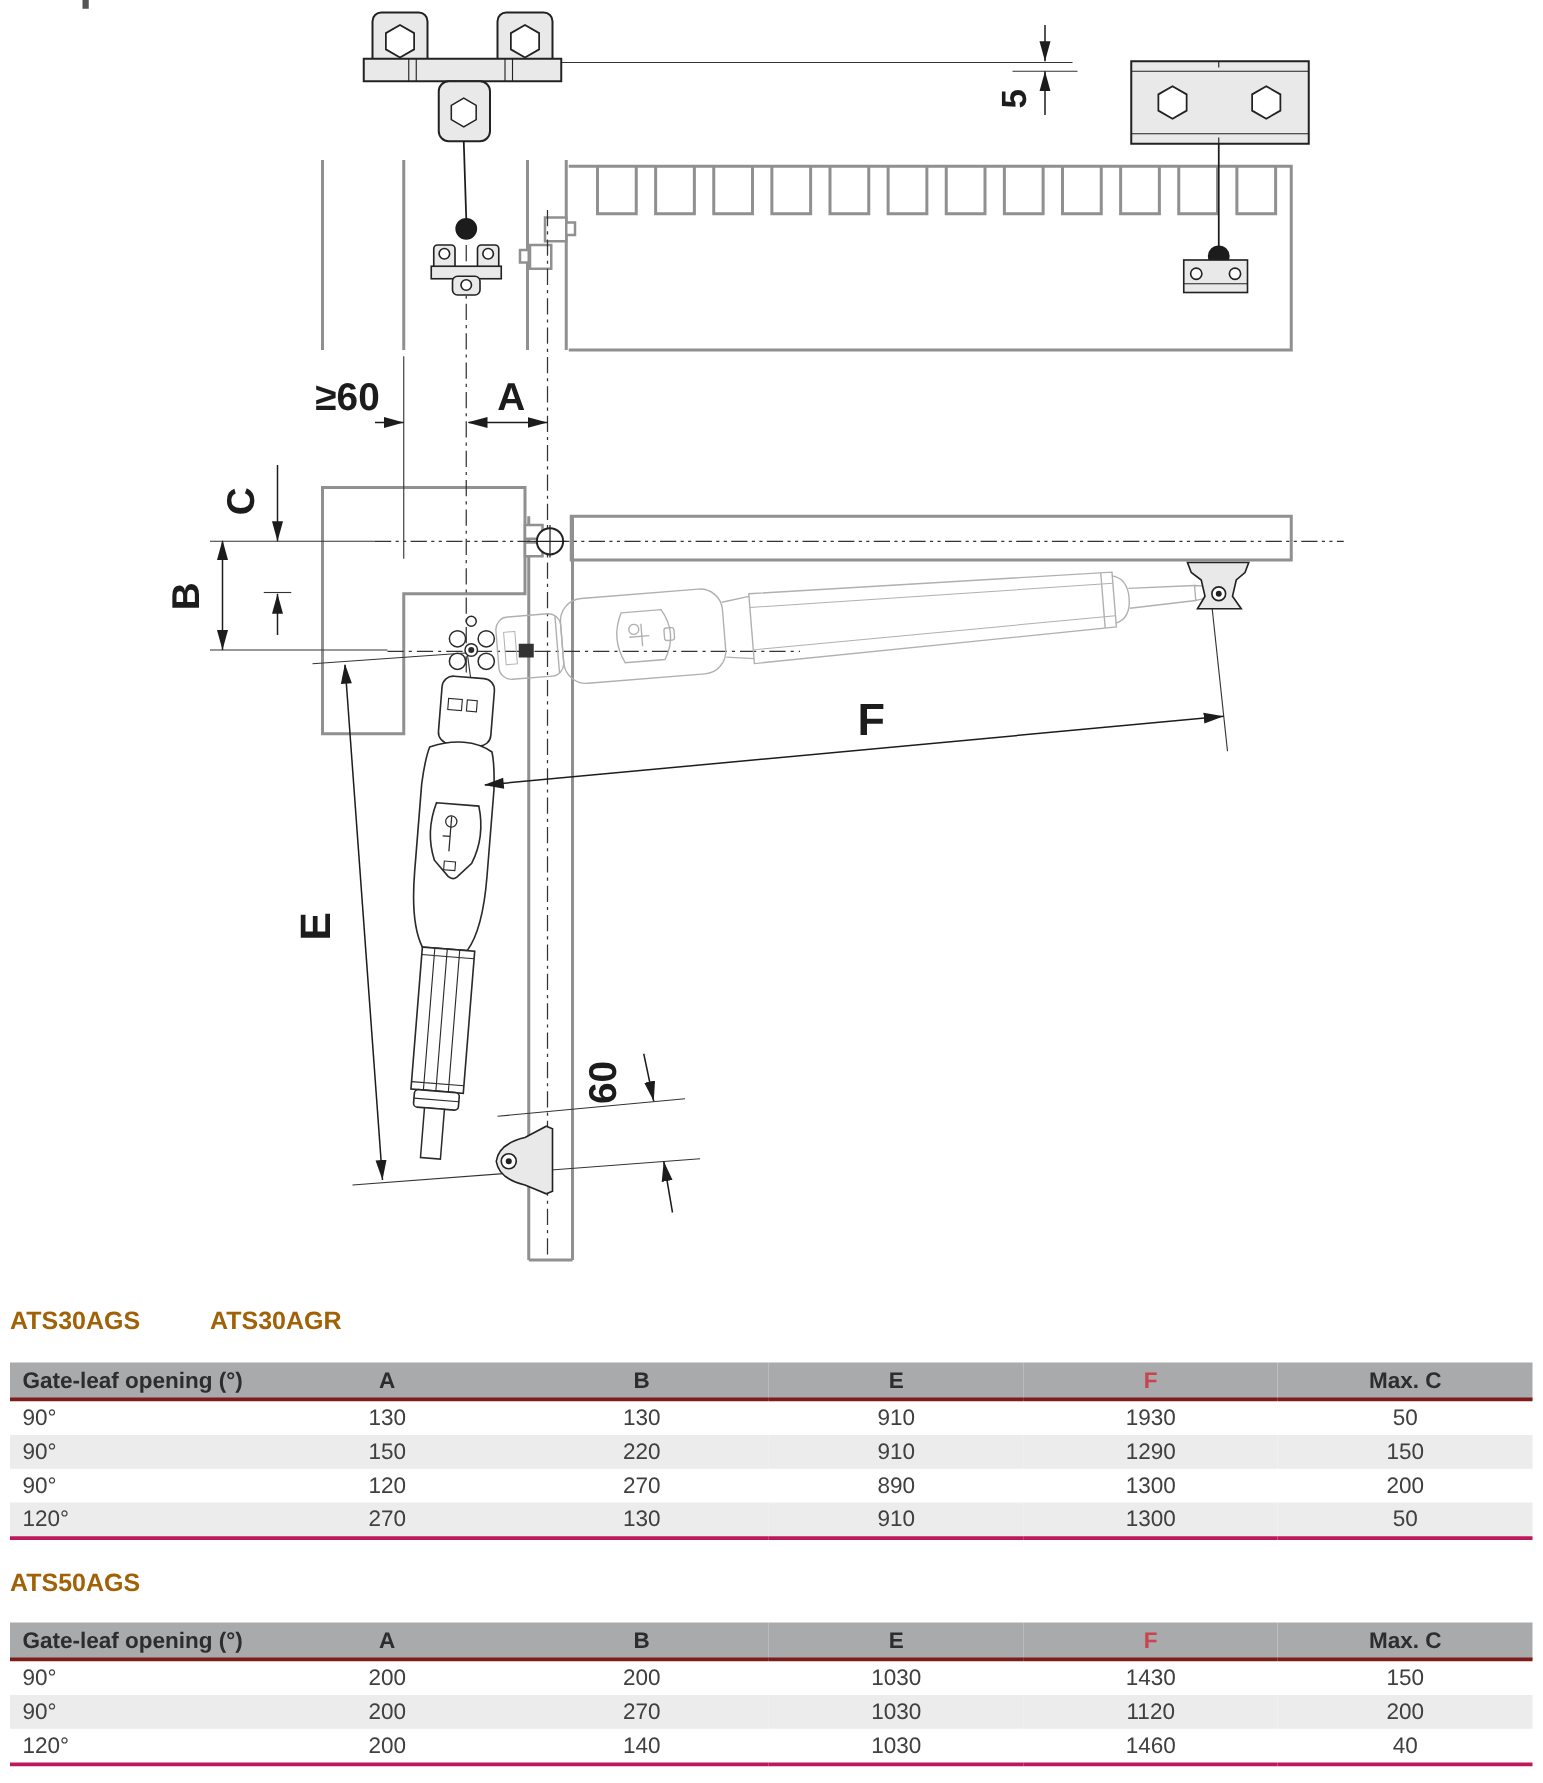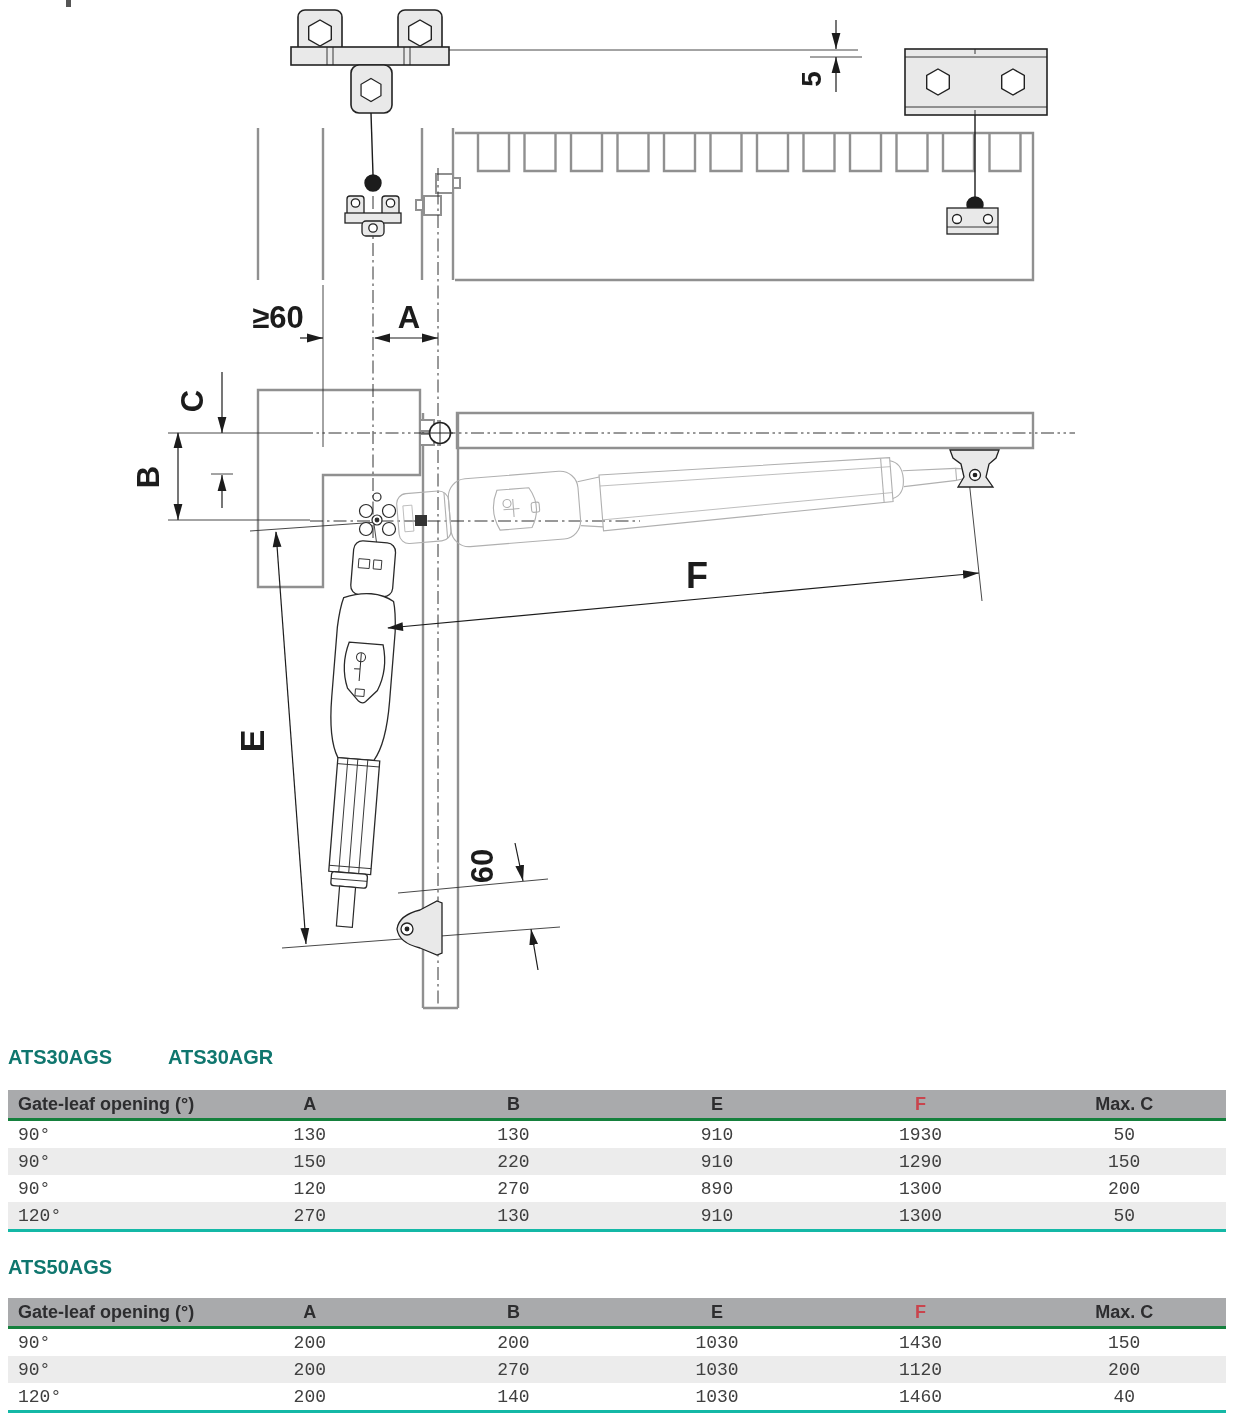--- a/index.html
+++ b/index.html
@@ -1,31 +1,31 @@
 <!DOCTYPE html>
 <html style="--header-bg: #a9aaac; --header-text: #2d2d2f; --f-red: #c9444d; --row-alt: #ececec; --body-text: #404040;"><head>
 <meta charset="utf-8">
 <style>
   html,body{margin:0;padding:0;background:#fff;}
   #page{position:relative;width:1234px;height:1426px;background:#fff;overflow:hidden;
         font-family:"Liberation Sans",sans-serif;}
   .frag{position:absolute;left:66px;top:0;width:5px;height:7px;background:#555;}
   svg text{font-family:"Liberation Sans",sans-serif;font-weight:bold;fill:#1c1c1c;}
-  .model-label{position:absolute;font-size:20px;font-weight:bold;color:#0f766e;}
+  .model-label{position:absolute;font-size:20px;font-weight:bold;color:#a16207;}
   table.spec{position:absolute;left:8px;width:1218px;border-collapse:collapse;table-layout:fixed;
              font-size:18px;color:var(--body-text,#404040);}
   table.spec th{height:28px;background:var(--header-bg,#a9aaac);color:var(--header-text,#2d2d2f);
                 font-size:18px;font-weight:bold;text-align:center;padding:0;
-                border-bottom:3px solid #15803d;}
+                border-bottom:3px solid #7f1d1d;}
   table.spec th.first{text-align:left;padding-left:10px;}
   table.spec th.f-col{color:var(--f-red,#c9444d);}
-  table.spec td{height:27px;text-align:center;padding:0;font-weight:normal;font-family:Liberation Mono, monospace;}
+  table.spec td{height:27px;text-align:center;padding:0;font-weight:normal;}
   table.spec td.first{text-align:left;padding-left:10px;}
   table.spec tr.alt td{background:var(--row-alt,#ececec);}
-  table.spec tr.last td{border-bottom:3px solid #14b8a6;margin-left:10px;}
+  table.spec tr.last td{border-bottom:3px solid #be185d;margin-left:10px;}
   #t1{top:1090px;} #t2{top:1298px;}
 </style>
 </head>
 <body>
 
 <div id="page">
   <div class="frag"></div>
 
   <svg width="1234" height="1035" viewBox="0 0 1234 1035">
     <defs>

